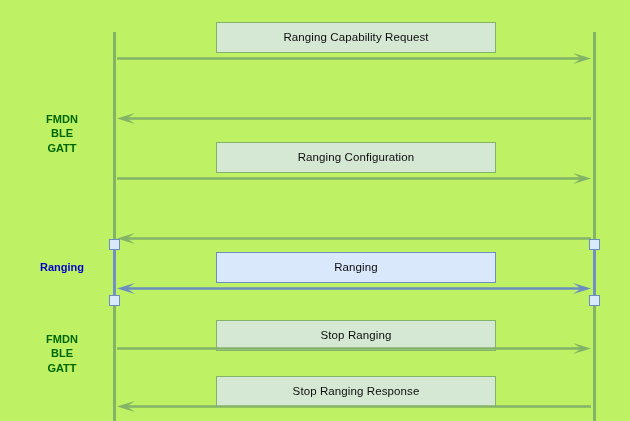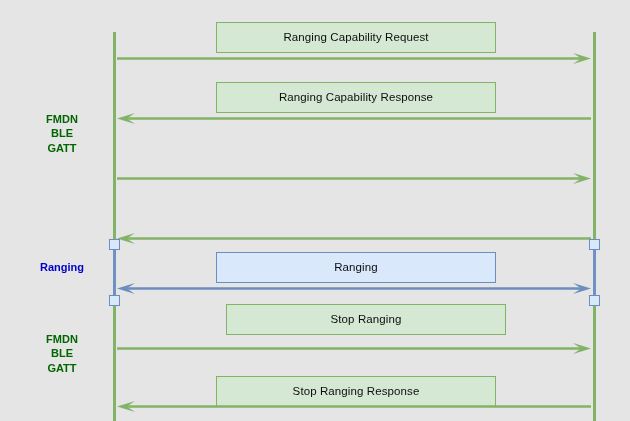--- a/index.html
+++ b/index.html
@@ -8,21 +8,21 @@
     padding: 0;
     background: #000000;
   }
   body {
     font-family: "Liberation Sans", sans-serif;
   }
   #diagram {
     position: relative;
     width: 630px;
     height: 421px;
-    background: #e5e5e5;
+    background: #bef264;
     overflow: hidden;
   }
 
   
   .lifeline {
     position: absolute;
     width: 3px;
   }
   .lifeline.green { background: #82b366; }
   .lifeline.blue  { background: #7191c4; }
@@ -88,27 +88,27 @@
 
 <div class="lifeline green" style="left: 113px; top: 32px; height: 212px;"></div>
     <div class="lifeline blue" style="left: 113px; top: 244px; height: 56px;"></div>
     <div class="lifeline green" style="left: 113px; top: 300px; height: 121px;"></div>
     <div class="lifeline green" style="left: 593px; top: 32px; height: 212px;"></div>
     <div class="lifeline blue" style="left: 593px; top: 244px; height: 56px;"></div>
     <div class="lifeline green" style="left: 593px; top: 300px; height: 121px;"></div>
     <div class="msg-box green" style="top: 22px;">
       <span>Ranging Capability Request</span>
     </div>
-    <div class="msg-box green" style="top: 82px;">
-      <span>Ranging Capability Response</span>
+    <div class="msg-box green" style="top: 142px;">
+      <span>Ranging Configuration</span>
     </div>
     <div class="msg-box blue" style="top: 252px;">
       <span>Ranging</span>
     </div>
-    <div class="msg-box green" style="top: 304px; margin-left: 10px;">
+    <div class="msg-box green" style="top: 320px;">
       <span>Stop Ranging</span>
     </div>
     <div class="msg-box green" style="top: 376px;">
       <span>Stop Ranging Response</span>
     </div>
     <div class="arrow" style="left: 117px; top: 51.5px; width: 474px; height: 13px;">
       <svg width="474" height="13" viewBox="0 0 474 13">
         <rect x="0" y="5.25" width="464.1" height="2.5" fill="#82b366"></rect>
         <path d="M 474 6.5 L 456 1 L 464.1 6.5 L 456 12 Z" fill="#82b366"></path>
       </svg>

